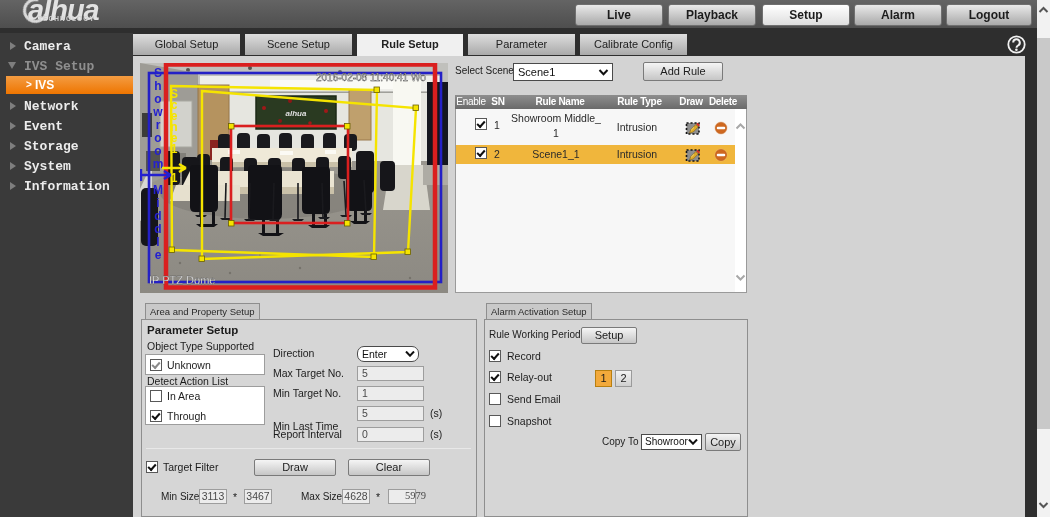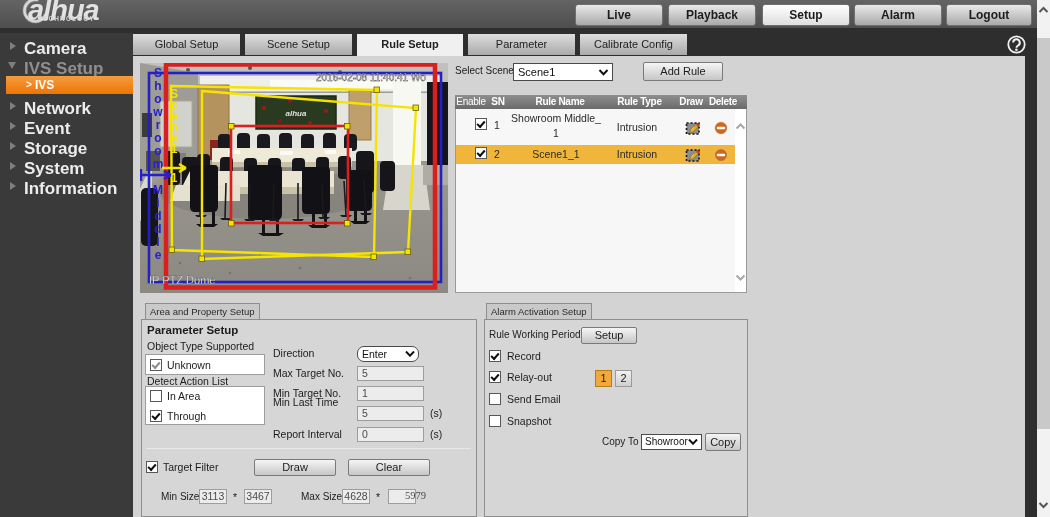--- a/index.html
+++ b/index.html
@@ -11,21 +11,21 @@
 #hdr { left:0; top:0; width:1050px; height:28px; background:linear-gradient(#646464,#4e4e4e); }
 #logo { left:28px; top:-6px; font-size:29px; font-weight:bold; font-style:italic; color:#e2e2e2; letter-spacing:-1px; }
 #logoarc { left:23px; top:-2px; width:25px; height:25px; border:3px solid #d9d9d9; border-radius:50%; border-right-color:transparent; transform:rotate(-30deg); }
 #logotech { left:38px; top:15px; font-size:6.5px; color:#d2d2d2; letter-spacing:1.1px; font-weight:bold; }
 
 .navbtn { top:4px; height:22px; width:88px; background:linear-gradient(#e9e9e9,#a9a9a9); border:1px solid #6f6f6f; border-radius:3px; color:#1c1c1c; font-size:12px; font-weight:bold; text-align:center; line-height:20px; }
 .navbtn.sel { background:linear-gradient(#ffffff,#dedede); }
 
 
 #side { left:0; top:33px; width:133px; height:484px; background:#3a3a3a; }
-.mi { left:24px; width:105px; height:16px; color:#ececec; font-size:17px; font-weight:bold; }
+.mi { left:24px; width:105px; height:16px; color:#ececec; font-size:13px; font-weight:bold;font-family:Liberation Mono, monospace; }
 .mi.dim { color:#8f8f8f; }
 .arr { left:10px; width:0; height:0; border-left:6px solid #7e7e7e; border-top:4px solid transparent; border-bottom:4px solid transparent; }
 .arrd { left:8px; width:0; height:0; border-top:7px solid #7e7e7e; border-left:4.5px solid transparent; border-right:4.5px solid transparent; }
 #ivsrow { left:6px; top:76px; width:127px; height:18px; background:linear-gradient(#f49c42,#ee7500); }
 #ivsrow .gt { position:absolute; left:20px; top:3px; color:#fff; font-size:10px; font-weight:bold; }
 #ivsrow .tx { position:absolute; left:29px; top:2px; color:#ffffff; font-size:12px; font-weight:bold; }
 
 
 .ctab { top:34px; height:21px; background:linear-gradient(#dedede,#a9a9a9); color:#222; font-size:11px; text-align:center; line-height:21px; }
 .ctab.sel { background:#f0f0f0; font-weight:bold; height:23px; }
@@ -377,21 +377,21 @@
 
 <div class="abs lbl" style="left:273px;top:347px;">Direction</div>
 <div class="abs dd" style="left:357px;top:346px;width:62px;height:16px;line-height:14px;border-radius:7px;">Enter
  <svg width="10" height="6" viewBox="0 0 10 6">
       <path d="M1 0.5 L5 4.7 L9 0.5" stroke="#111" stroke-width="2" fill="none"></path>
     </svg></div>
 <div class="abs lbl" style="left:273px;top:367px;">Max Target No.</div>
 <div class="abs inp" style="left:357px;top:366px;width:67px;height:15px;">5</div>
 <div class="abs lbl" style="left:273px;top:387px;">Min Target No.</div>
 <div class="abs inp" style="left:357px;top:386px;width:67px;height:15px;">1</div>
-<div class="abs lbl" style="left:273px;top:396px;">Min Last Time</div>
+<div class="abs lbl" style="left:273px;top:420px;">Min Last Time</div>
 <div class="abs inp" style="left:357px;top:406px;width:67px;height:15px;">5</div>
 <div class="abs lbl" style="left:430px;top:407px;">(s)</div>
 <div class="abs lbl" style="left:273px;top:428px;">Report Interval</div>
 <div class="abs inp" style="left:357px;top:427px;width:67px;height:15px;">0</div>
 <div class="abs lbl" style="left:430px;top:428px;">(s)</div>
 
 <div class="abs" style="left:146px;top:448px;width:325px;height:1px;background:#b5b5b5;border-bottom:1px solid #e8e8e8;"></div>
 <div class="abs cb" style="left:146px;top:461px;">
     <i></i>
   </div>

